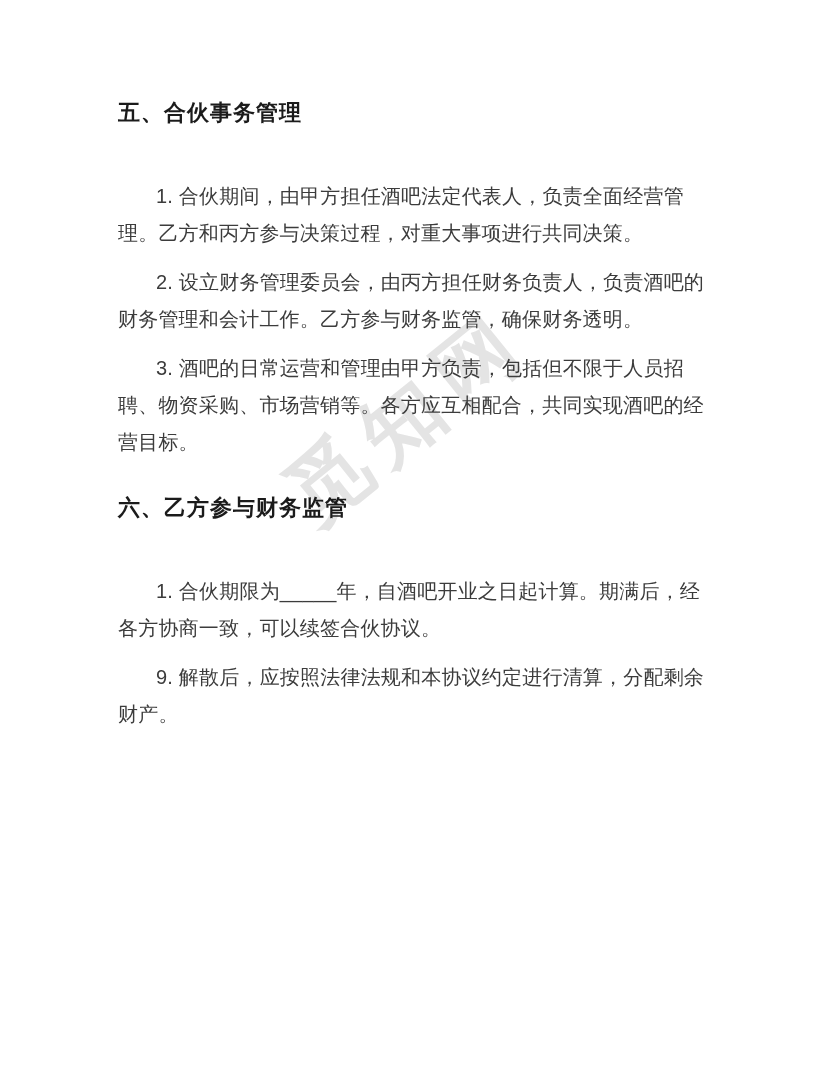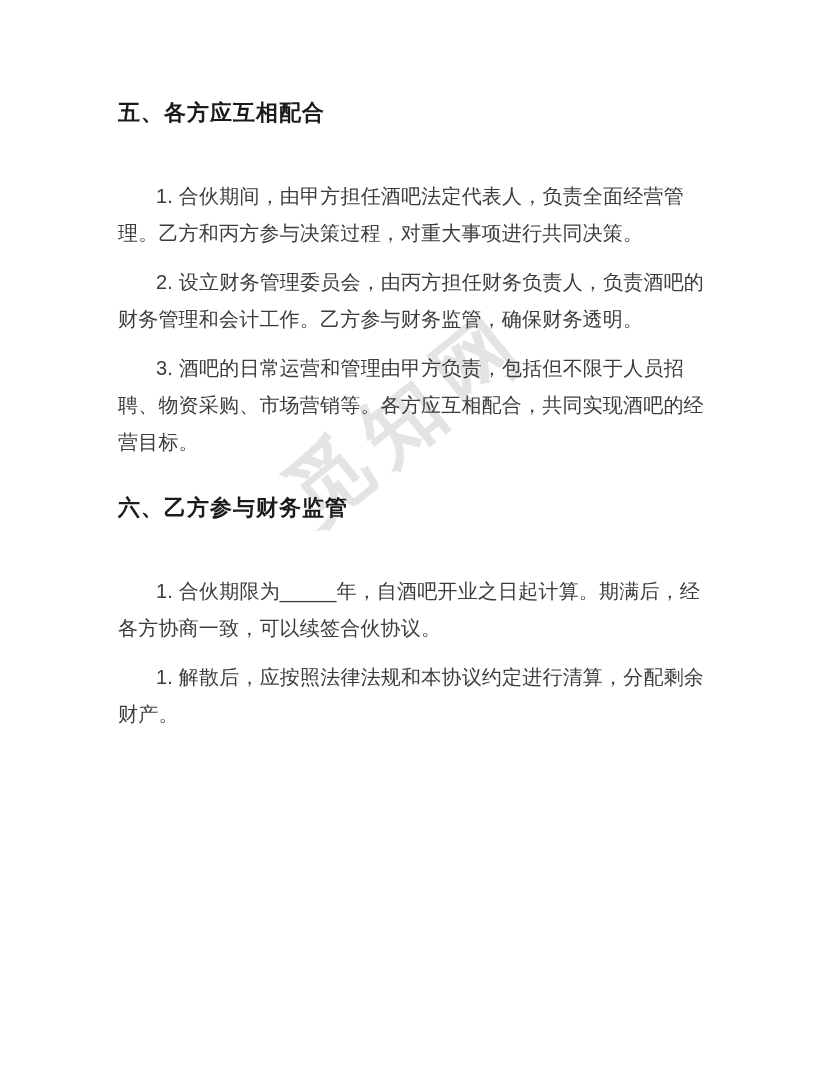--- a/index.html
+++ b/index.html
@@ -61,25 +61,25 @@
   }
 </style>
 </head>
 <body>
 
 <div class="page">
 
   <div class="watermark">觅知网</div>
 
   <section class="doc-section">
-    <h2 class="section-heading first">五、各方应互相配合</h2>
+    <h2 class="section-heading first">五、合伙事务管理</h2>
     <p class="body-para">1. 合伙期间，由甲方担任酒吧法定代表人，负责全面经营管理。乙方和丙方参与决策过程，对重大事项进行共同决策。</p>
     <p class="body-para">2. 设立财务管理委员会，由丙方担任财务负责人，负责酒吧的财务管理和会计工作。乙方参与财务监管，确保财务透明。</p>
     <p class="body-para">3. 酒吧的日常运营和管理由甲方负责，包括但不限于人员招聘、物资采购、市场营销等。各方应互相配合，共同实现酒吧的经营目标。</p>
   </section>
 
   <section class="doc-section">
     <h2 class="section-heading">六、乙方参与财务监管</h2>
     <p class="body-para">1. 合伙期限为_____年，自酒吧开业之日起计算。期满后，经各方协商一致，可以续签合伙协议。</p>
-    <p class="body-para">1. 解散后，应按照法律法规和本协议约定进行清算，分配剩余财产。</p>
+    <p class="body-para">9. 解散后，应按照法律法规和本协议约定进行清算，分配剩余财产。</p>
   </section>
 
 </div>
 
 </body></html>

